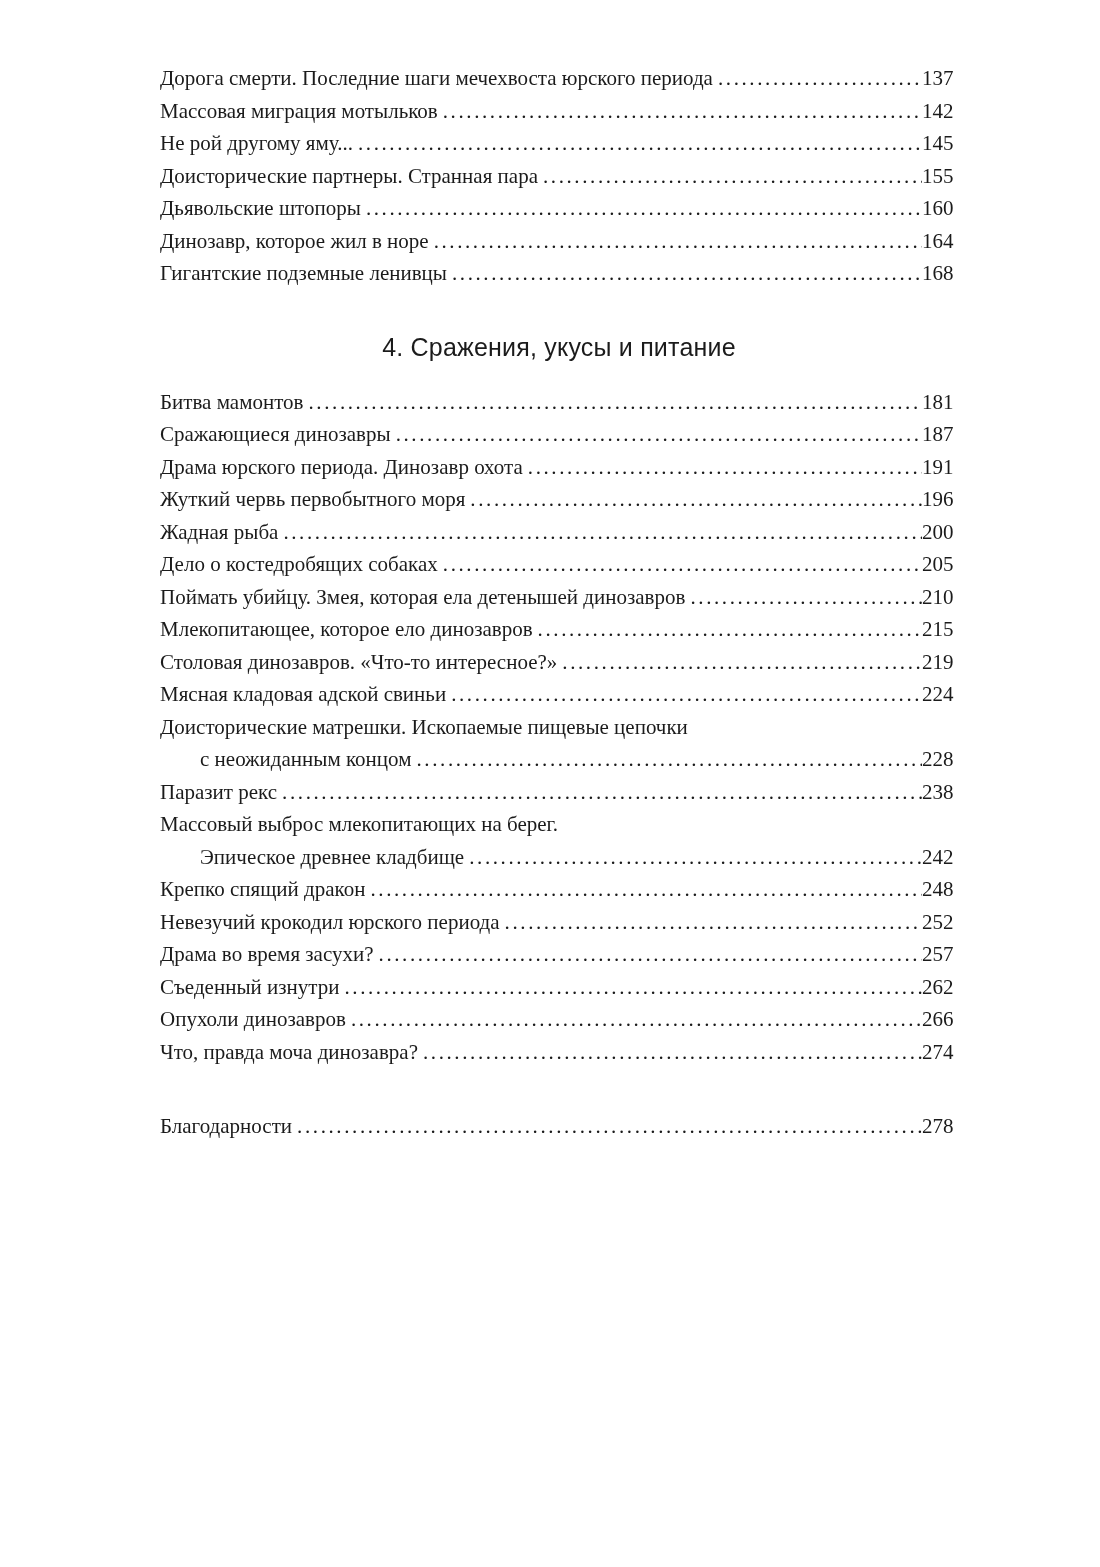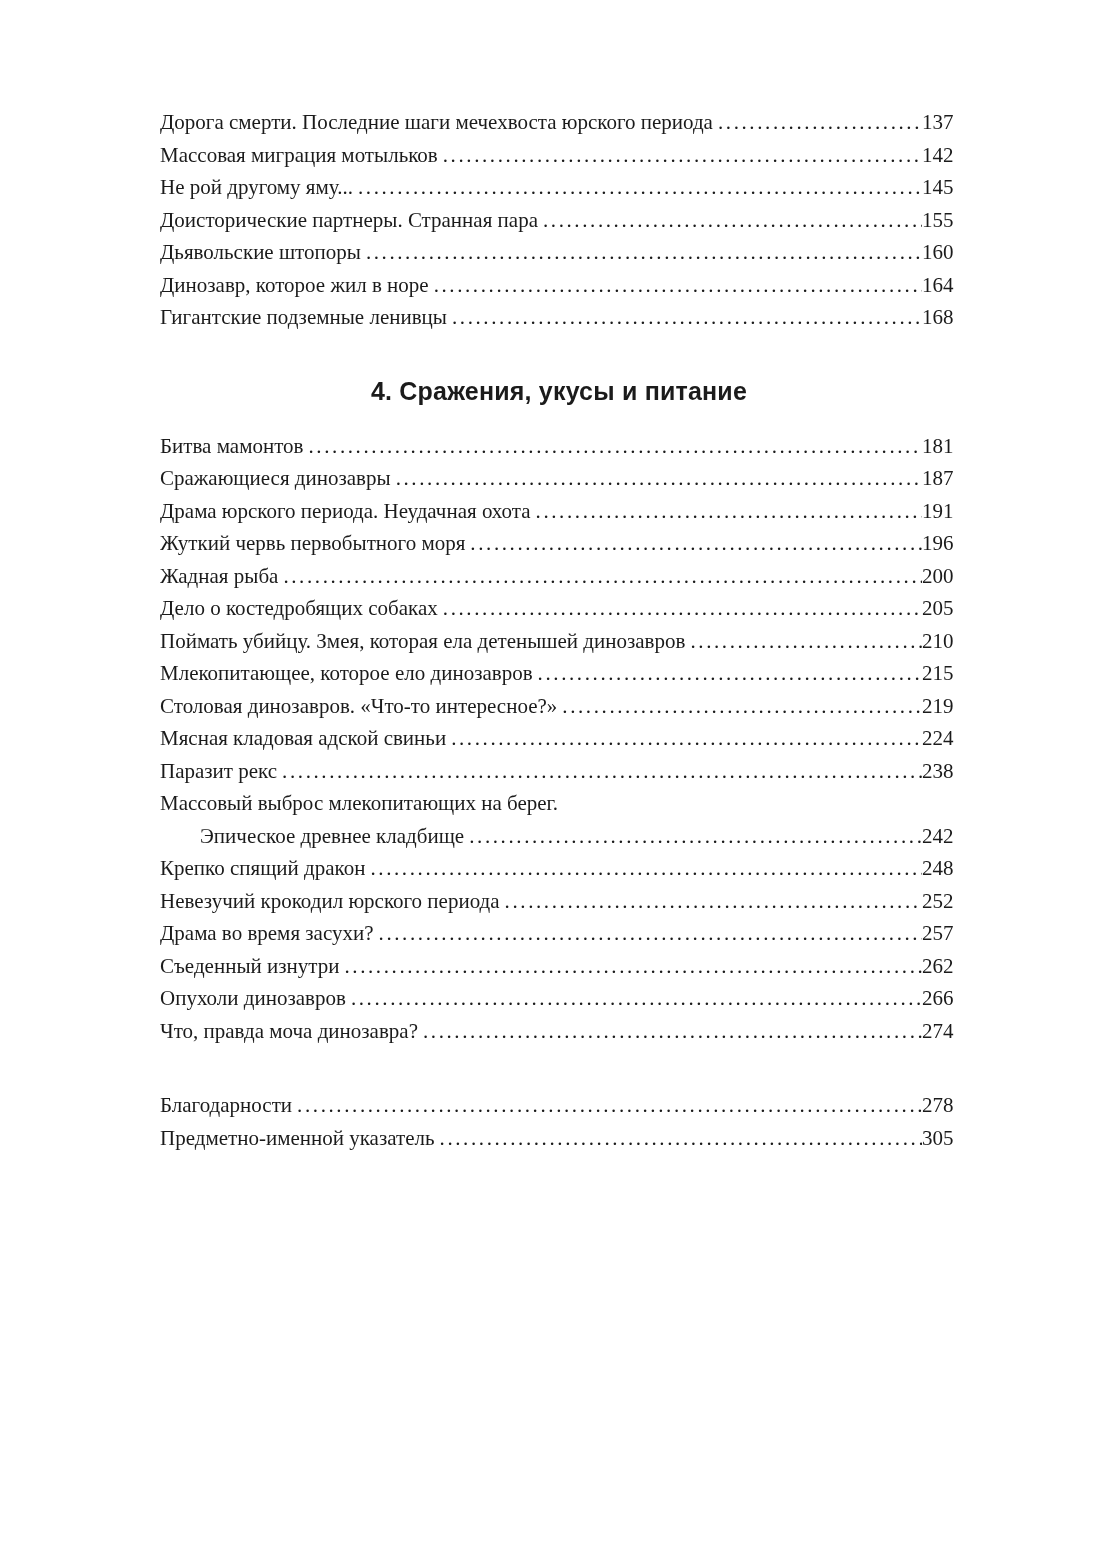--- a/index.html
+++ b/index.html
@@ -7,29 +7,29 @@
   body {
     width: 1100px;
     height: 1567px;
     margin: 0 auto;
     font-family: "Liberation Serif", serif;
     color: #1b1b1b;
   }
   .page {
     width: 1100px;
     height: 1150px;
-    padding: 106px 142px 0 160px;
+    padding: 62px 142px 0 160px;
     overflow: hidden;
     background: #ffffff;
   }
   .toc-section { display: block; }
   .toc-section.extra-gap { margin-top: 42px; }
   .section-heading {
     font-family: "Liberation Sans", sans-serif;
-    font-weight: 700;
+    font-weight: 400;
     font-size: 25px;
     line-height: 30px;
     text-align: center;
     color: #1b1b1b;
     margin: 42px 0 24px 0;
     letter-spacing: 0.2px;
   }
   .entry {
     display: flex;
     align-items: baseline;
@@ -110,21 +110,21 @@
     <span class="title">Битва мамонтов</span>
     <span class="leader"></span>
     <span class="pagenum">181</span>
   </div>
         <div class="entry">
     <span class="title">Сражающиеся динозавры</span>
     <span class="leader"></span>
     <span class="pagenum">187</span>
   </div>
         <div class="entry">
-    <span class="title">Драма юрского периода. Неудачная охота</span>
+    <span class="title">Драма юрского периода. Динозавр охота</span>
     <span class="leader"></span>
     <span class="pagenum">191</span>
   </div>
         <div class="entry">
     <span class="title">Жуткий червь первобытного моря</span>
     <span class="leader"></span>
     <span class="pagenum">196</span>
   </div>
         <div class="entry">
     <span class="title">Жадная рыба</span>
@@ -148,20 +148,28 @@
   </div>
         <div class="entry">
     <span class="title">Столовая динозавров. «Что-то интересное?»</span>
     <span class="leader"></span>
     <span class="pagenum">219</span>
   </div>
         <div class="entry">
     <span class="title">Мясная кладовая адской свиньи</span>
     <span class="leader"></span>
     <span class="pagenum">224</span>
+  </div>
+        <div class="entry-wrap">
+    <div class="line1">Доисторические матрешки. Ископаемые пищевые цепочки</div>
+    <div class="entry line2">
+      <span class="title">с неожиданным концом</span>
+      <span class="leader"></span>
+      <span class="pagenum">228</span>
+    </div>
   </div>
       </section>
       <section class="toc-section">
         <div class="entry">
     <span class="title">Паразит рекс</span>
     <span class="leader"></span>
     <span class="pagenum">238</span>
   </div>
         <div class="entry-wrap">
     <div class="line1">Массовый выброс млекопитающих на берег.</div>

